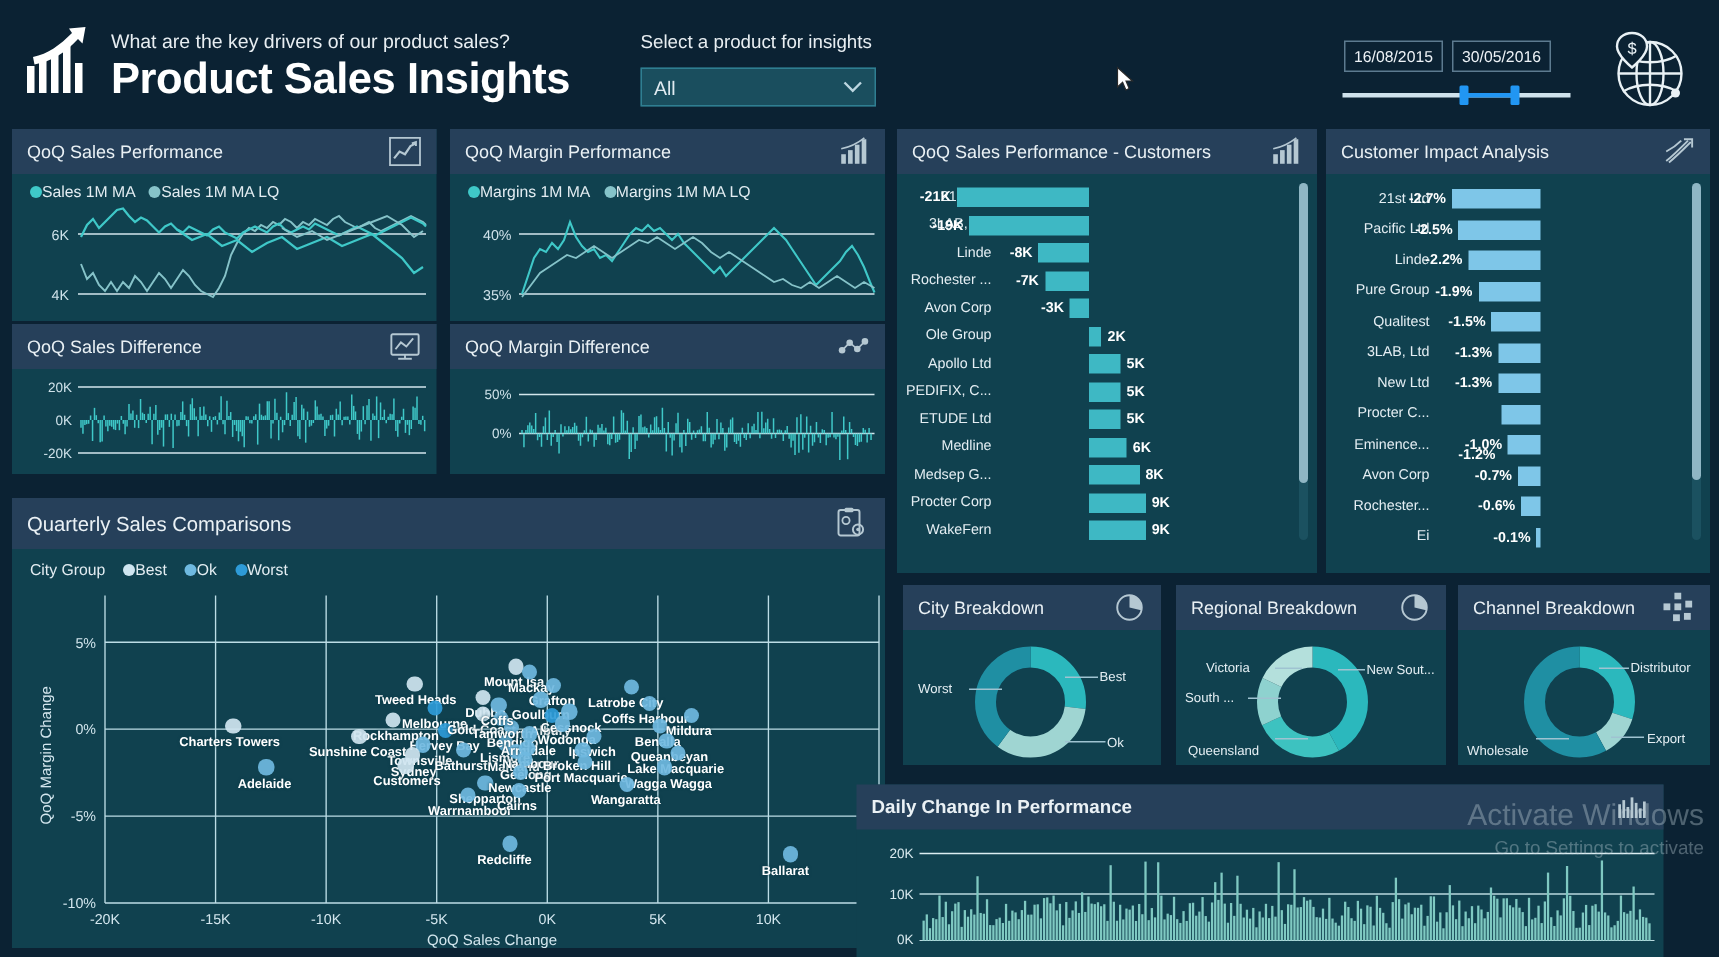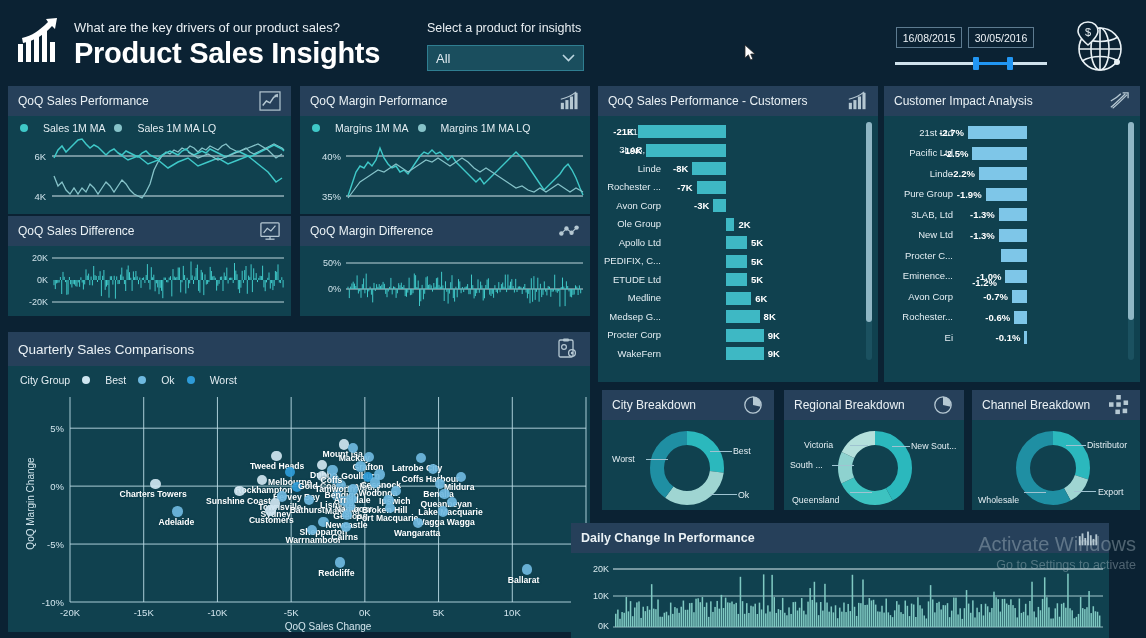--- a/index.html
+++ b/index.html
@@ -40,21 +40,21 @@
   
   .panel { position: absolute; background: #10414f; }
   .panel-hd {
     position: absolute; left: 0; top: 0; right: 0; height: 30px; background: #26405a;
     display: flex; align-items: center; padding: 0 10px;
   }
   .panel-hd .t { font-size: 12px; color: #eaf1f5; font-weight: 400; }
   .panel-hd .ic { margin-left: auto; width: 22px; height: 20px; opacity: .85; }
 
   .legend { position: absolute; display: flex; align-items: center; gap: 9px; font-size: 10.5px; color: #e3edf2; }
-  .legend .it { display: flex; align-items: center; gap: 15px; }
+  .legend .it { display: flex; align-items: center; gap: 0; }
   .dot { width: 8px; height: 8px; border-radius: 50%; display: inline-block; }
 
   .axlbl { position: absolute; font-size: 9.5px; color: #cfe2ea; }
 
   
   .rowlist { position: absolute; }
   .brow { position: relative; height: 18.5px; display: flex; align-items: center; }
   .brow .nm { width: 62px; text-align: right; font-size: 9.5px; color: #e4eef3; padding-right: 5px; }
   .brow .bar { height: 13px; }
   .scrollbar { position: absolute; width: 6px; background: #1b5160; border-radius: 3px; }
@@ -896,20 +896,27 @@
           <div style="position: relative; flex: 1 1 0%; height: 20.5px;">
             <div style="position: absolute; top: 4px; height: 13px; background: rgb(126, 198, 232); width: 48.4px; left: 21px;"></div>
             <div style="position: absolute; top: 4px; left: -13px; width: 30px; text-align: right; font-size: 9.5px; font-weight: bold; color: rgb(255, 255, 255); line-height: 13px;">-2.2%</div>
           </div>
         </div>
         <div class="brow" style="height: 20.5px;">
           <div class="nm" style="width: 68px;">Pure Group</div>
           <div style="position: relative; flex: 1 1 0%; height: 20.5px;">
             <div style="position: absolute; top: 4px; height: 13px; background: rgb(126, 198, 232); width: 41.8px; left: 27.6px;"></div>
             <div style="position: absolute; top: 4px; left: -6.4px; width: 30px; text-align: right; font-size: 9.5px; font-weight: bold; color: rgb(255, 255, 255); line-height: 13px;">-1.9%</div>
+          </div>
+        </div>
+        <div class="brow" style="height: 20.5px;">
+          <div class="nm" style="width: 68px;">Qualitest</div>
+          <div style="position: relative; flex: 1 1 0%; height: 20.5px;">
+            <div style="position: absolute; top: 4px; height: 13px; background: rgb(126, 198, 232); width: 33px; left: 36.4px;"></div>
+            <div style="position: absolute; top: 4px; left: 2.4px; width: 30px; text-align: right; font-size: 9.5px; font-weight: bold; color: rgb(255, 255, 255); line-height: 13px;">-1.5%</div>
           </div>
         </div>
         <div class="brow" style="height: 20.5px;">
           <div class="nm" style="width: 68px;">3LAB, Ltd</div>
           <div style="position: relative; flex: 1 1 0%; height: 20.5px;">
             <div style="position: absolute; top: 4px; height: 13px; background: rgb(126, 198, 232); width: 28.6px; left: 40.8px;"></div>
             <div style="position: absolute; top: 4px; left: 6.8px; width: 30px; text-align: right; font-size: 9.5px; font-weight: bold; color: rgb(255, 255, 255); line-height: 13px;">-1.3%</div>
           </div>
         </div>
         <div class="brow" style="height: 20.5px;">

